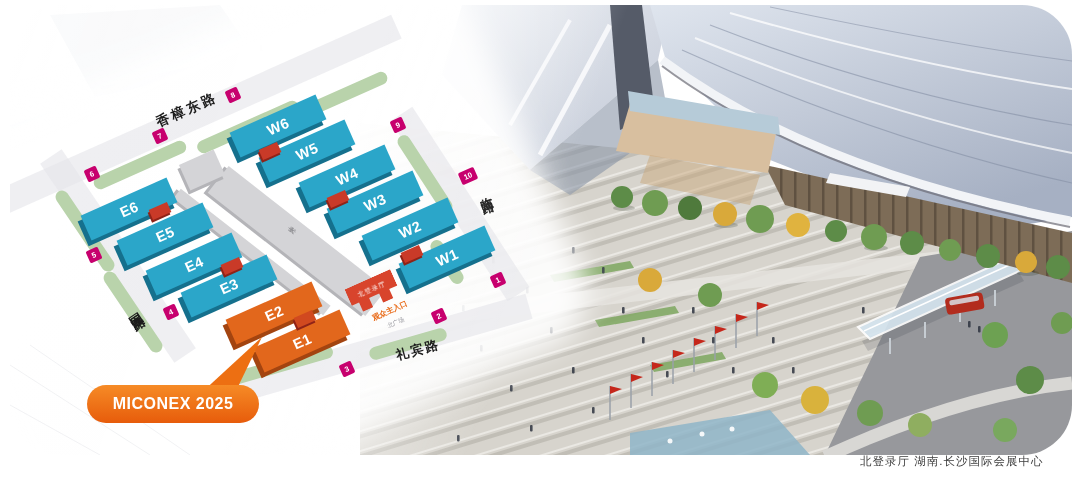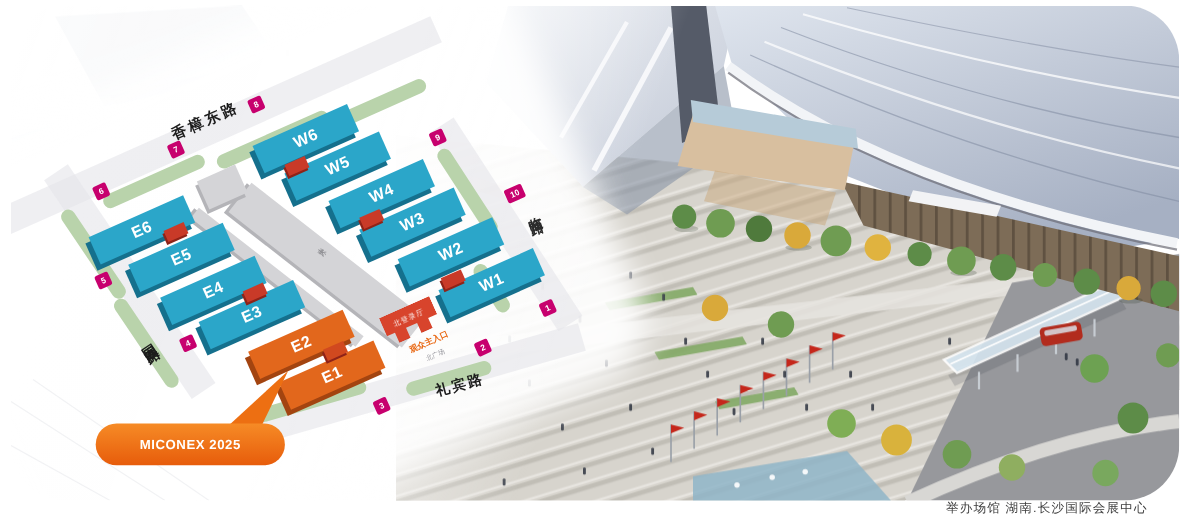--- a/index.html
+++ b/index.html
@@ -28,21 +28,21 @@
   .roadlabel{color:#1c1c1c;font-size:13.5px;letter-spacing:3px;font-weight:600;white-space:nowrap;
         transform:translate(-50%,-50%) rotate(var(--r));}
   .vert{writing-mode:vertical-rl;letter-spacing:2px;}
   .tinylabel{white-space:nowrap;transform:translate(-50%,-50%) rotate(var(--r));}
   .gate{width:13px;height:13px;background:#C7006E;color:#fff;font-size:7.5px;font-weight:bold;
         display:flex;align-items:center;justify-content:center;border-radius:2px;
         transform:translate(-50%,-50%) rotate(-24deg);}
   .gate.wide{width:17px;}
   .callout-box{left:87px;top:385px;width:172px;height:38px;border-radius:19px;
         background:linear-gradient(180deg,#F68B26,#E75C0B);display:flex;align-items:center;justify-content:center;
-        color:#fff;font-weight:bold;font-size:12px;letter-spacing:.5px;text-align:right;}
+        color:#fff;font-weight:bold;font-size:16px;letter-spacing:.5px;text-align:right;}
   .callout-tail{left:198px;top:336px;width:64px;height:54px;background:#ED6F12;
         clip-path:polygon(10% 100%,100% 2%,60% 100%);}
   .caption{position:absolute;left:860px;top:454px;font-size:11.5px;color:#3d3d3d;white-space:nowrap;letter-spacing:1px;}
 </style>
 </head>
 <body>
 
 <div class="frame">
 
   <svg class="photo-svg" viewBox="0 0 1062 450">
@@ -302,13 +302,13 @@
     <div class="gate" style="left:160px;top:136px">7</div>
     <div class="gate" style="left:233px;top:95px">8</div>
     <div class="gate" style="left:398px;top:125px">9</div>
     <div class="gate wide" style="left:468px;top:176px">10</div>
 
     <div class="callout-tail"></div>
     <div class="callout-box">MICONEX 2025</div>
   </div>
 </div>
 
-<div class="caption">举办场馆 湖南.长沙国际会展中心</div>
+<div class="caption">北登录厅 湖南.长沙国际会展中心</div>
 
 </body></html>

